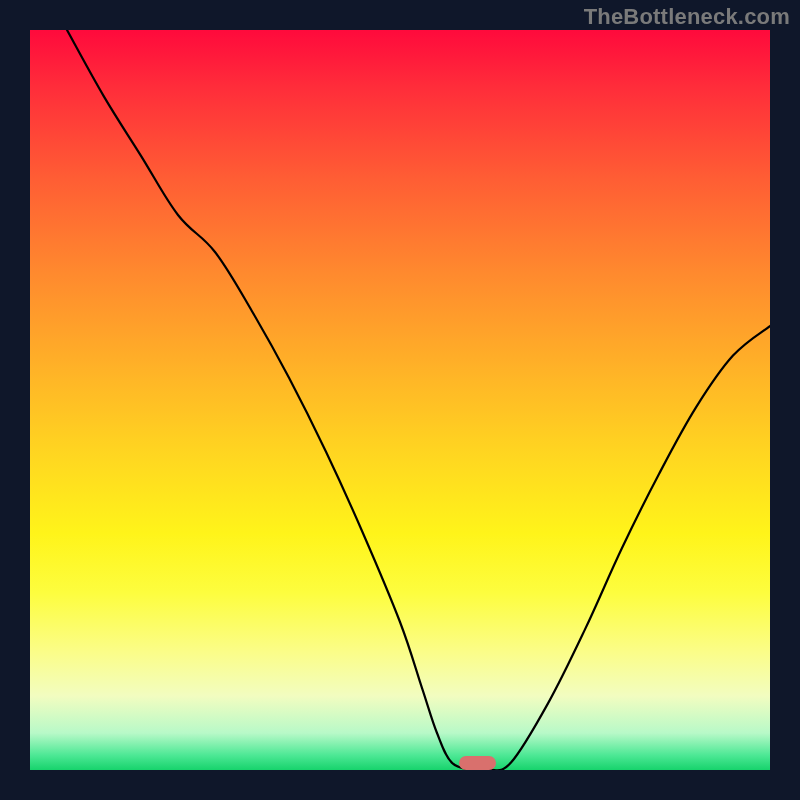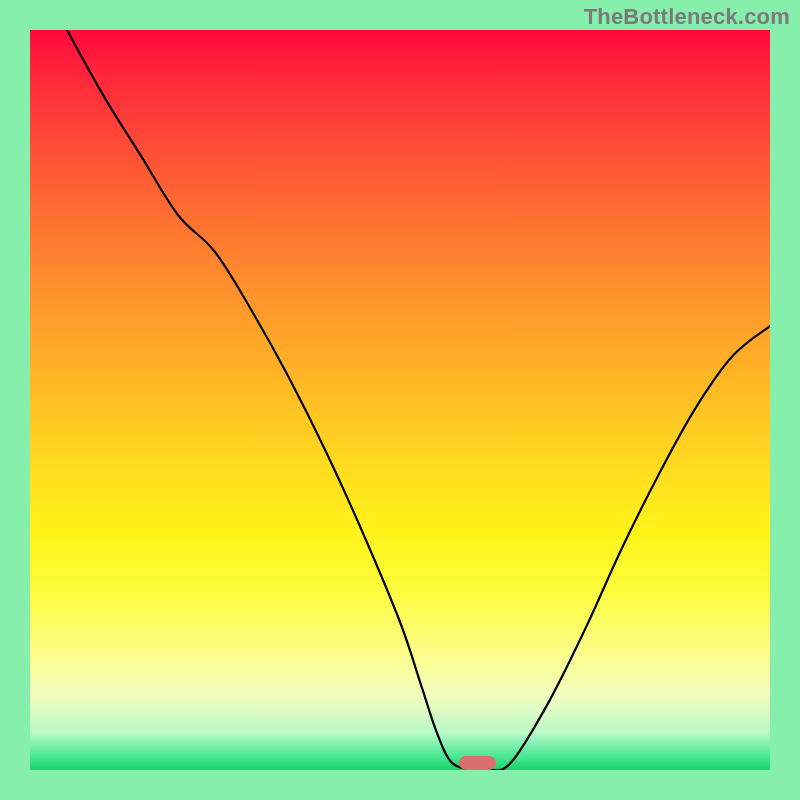--- a/index.html
+++ b/index.html
@@ -1,21 +1,21 @@
 <!DOCTYPE html>
 <html><head>
 <meta charset="utf-8">
 <style>
   * { margin: 0; padding: 0; box-sizing: border-box; }
   html, body { width: 800px; height: 800px; overflow: hidden; background: #fff; }
   .container {
     width: 800px;
     height: 800px;
     position: relative;
-    background: #86efac;
+    background: #0f172a;
   }
   .watermark {
     position: absolute;
     top: 4px;
     right: 10px;
     font-family: Arial, Helvetica, sans-serif;
     font-size: 22px;
     font-weight: 600;
     color: #7a7a7a;
     z-index: 10;

